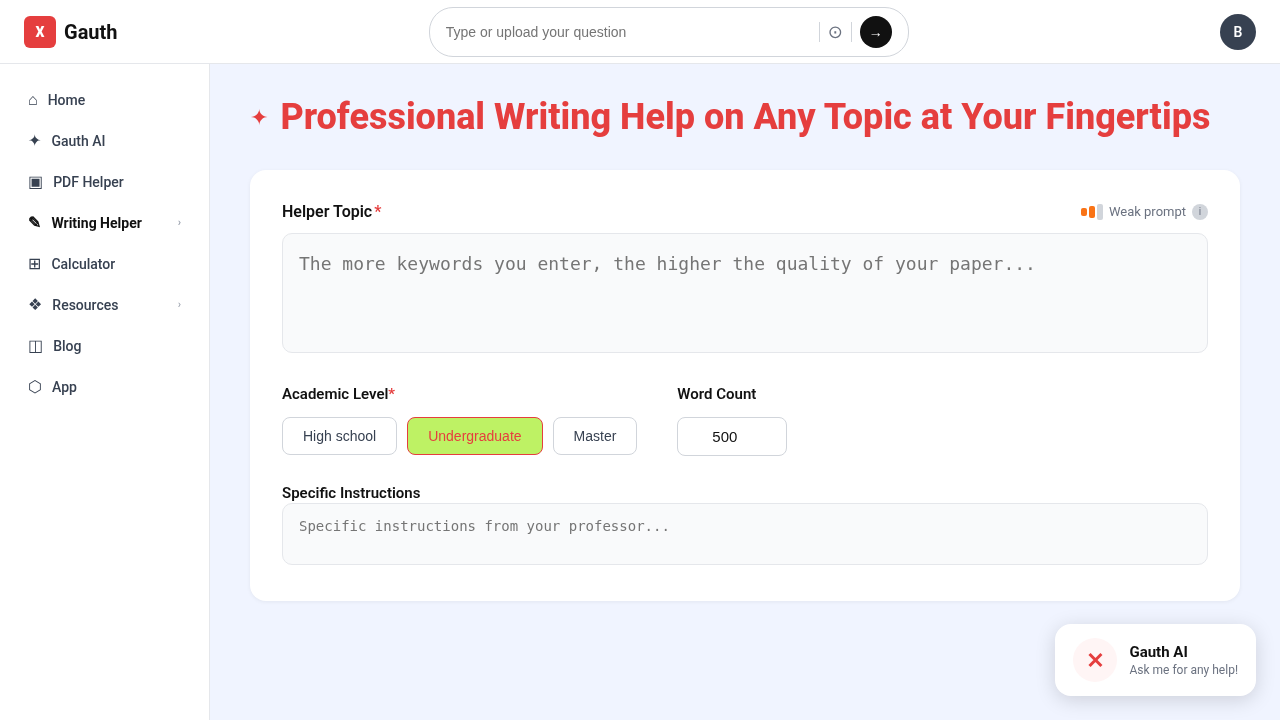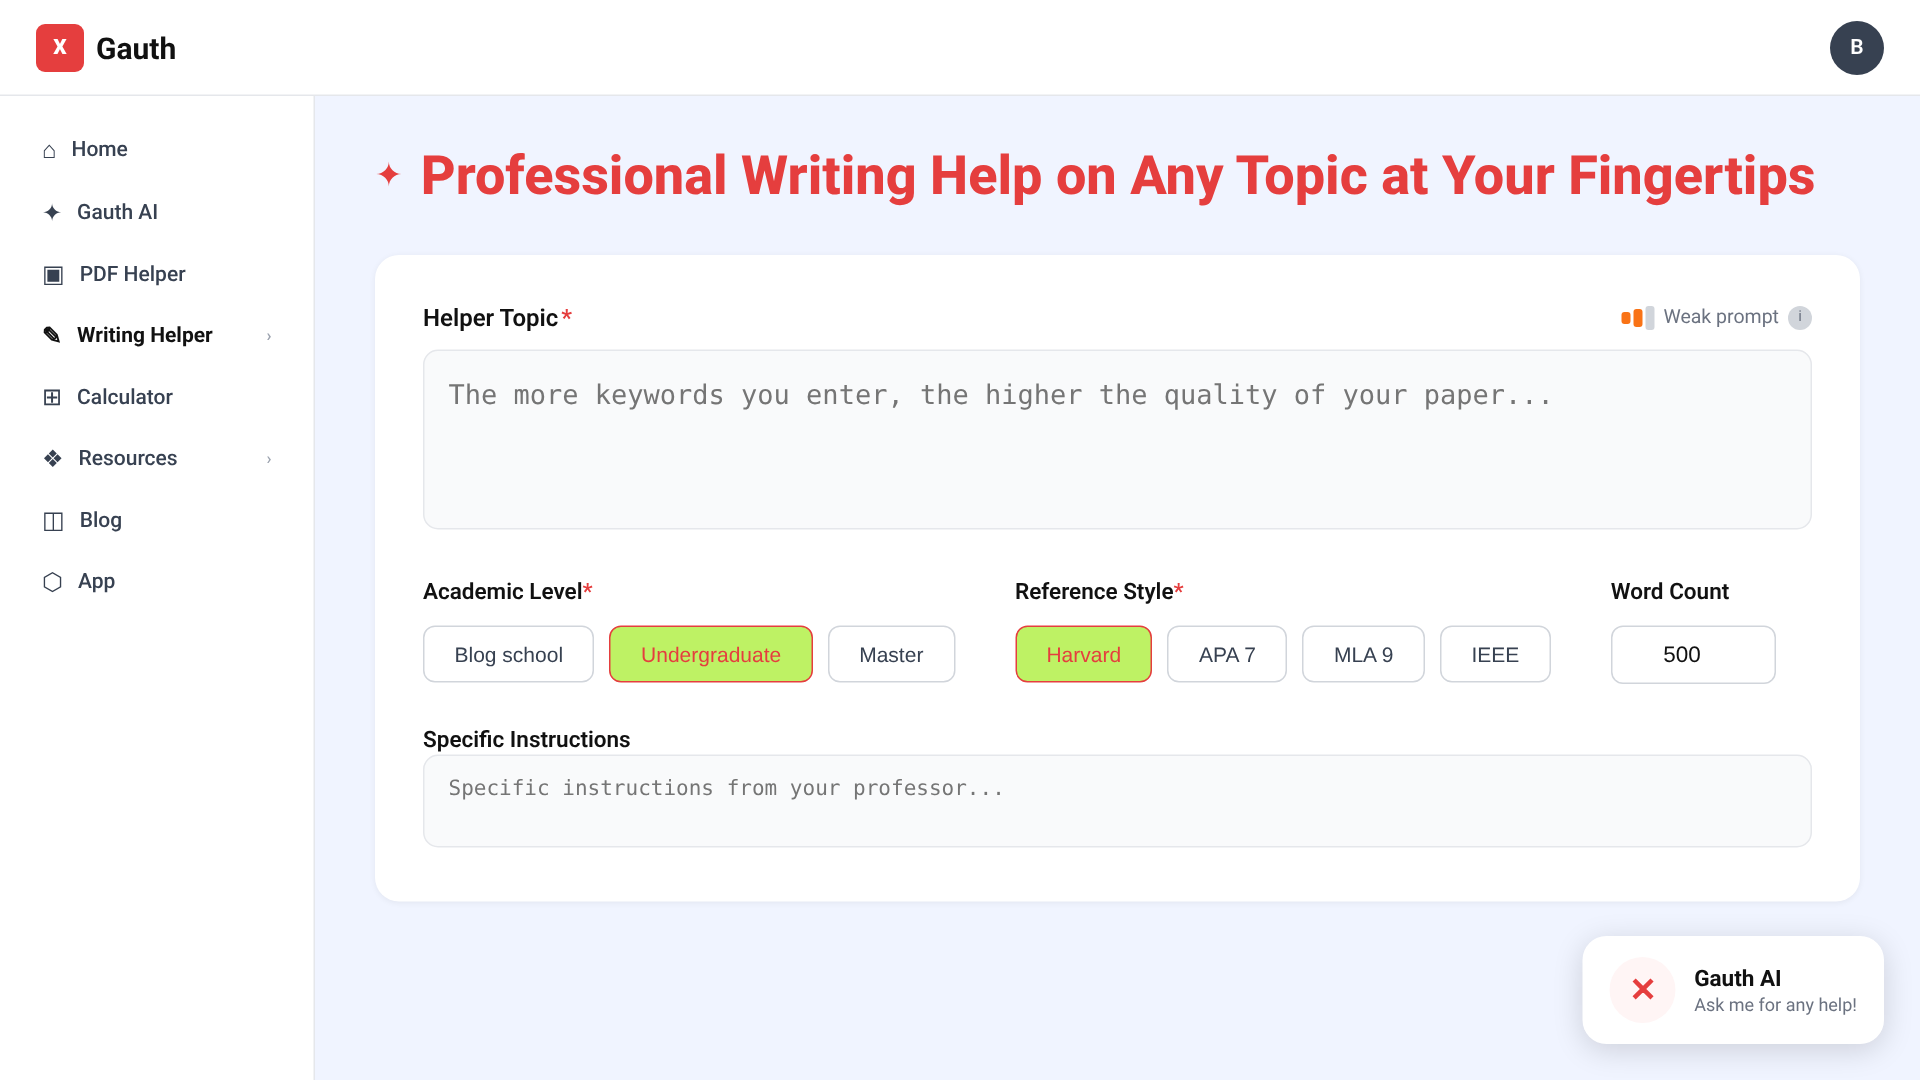--- a/index.html
+++ b/index.html
@@ -138,20 +138,29 @@
 </head>
 <body>
 
 <div class="header">
   <div class="logo">
     <div class="logo-icon">
       <span>X</span>
     </div>
     <span class="logo-text">Gauth</span>
   </div>
+  <div class="search-bar">
+    <input type="text" placeholder="Type or upload your question" style="">
+    <div class="search-divider"></div>
+    <span style="font-size:18px;color:#6b7280;cursor:pointer;">⊙</span>
+    <div class="search-divider"></div>
+    <button class="search-btn">
+      <span style="color:#fff;font-size:14px;">→</span>
+    </button>
+  </div>
   <div class="avatar">B</div>
 </div>
 
 <div class="layout">
 
   <nav class="sidebar">
     <div class="sidebar-item">
       <span class="icon">⌂</span>
       <span>Home</span>
     </div>
@@ -216,37 +225,26 @@
       <textarea class="essay-textarea" placeholder="The more keywords you enter, the higher the quality of your paper..." style=""></textarea>
 
       
       <div class="fields-row">
 
         <div class="field-group">
           <div class="field-group-label">
             <span>Academic Level</span><span class="required">*</span>
           </div>
           <div class="options-row">
-            <button class="option-btn">Blog school</button>
+            <button class="option-btn">High school</button>
             <button class="option-btn active-red">Undergraduate</button>
             <button class="option-btn">Master</button>
           </div>
         </div>
 
-        <div class="field-group">
-          <div class="field-group-label">
-            <span>Reference Style</span><span class="required">*</span>
-          </div>
-          <div class="options-row">
-            <button class="option-btn active-red">Harvard</button>
-            <button class="option-btn">APA 7</button>
-            <button class="option-btn">MLA 9</button>
-            <button class="option-btn">IEEE</button>
-          </div>
-        </div>
 
         <div class="word-count-group">
           <div class="field-group-label">
             <span>Word Count</span>
           </div>
           <input type="number" class="word-count-input" value="500" style="">
         </div>
 
       </div>
 

